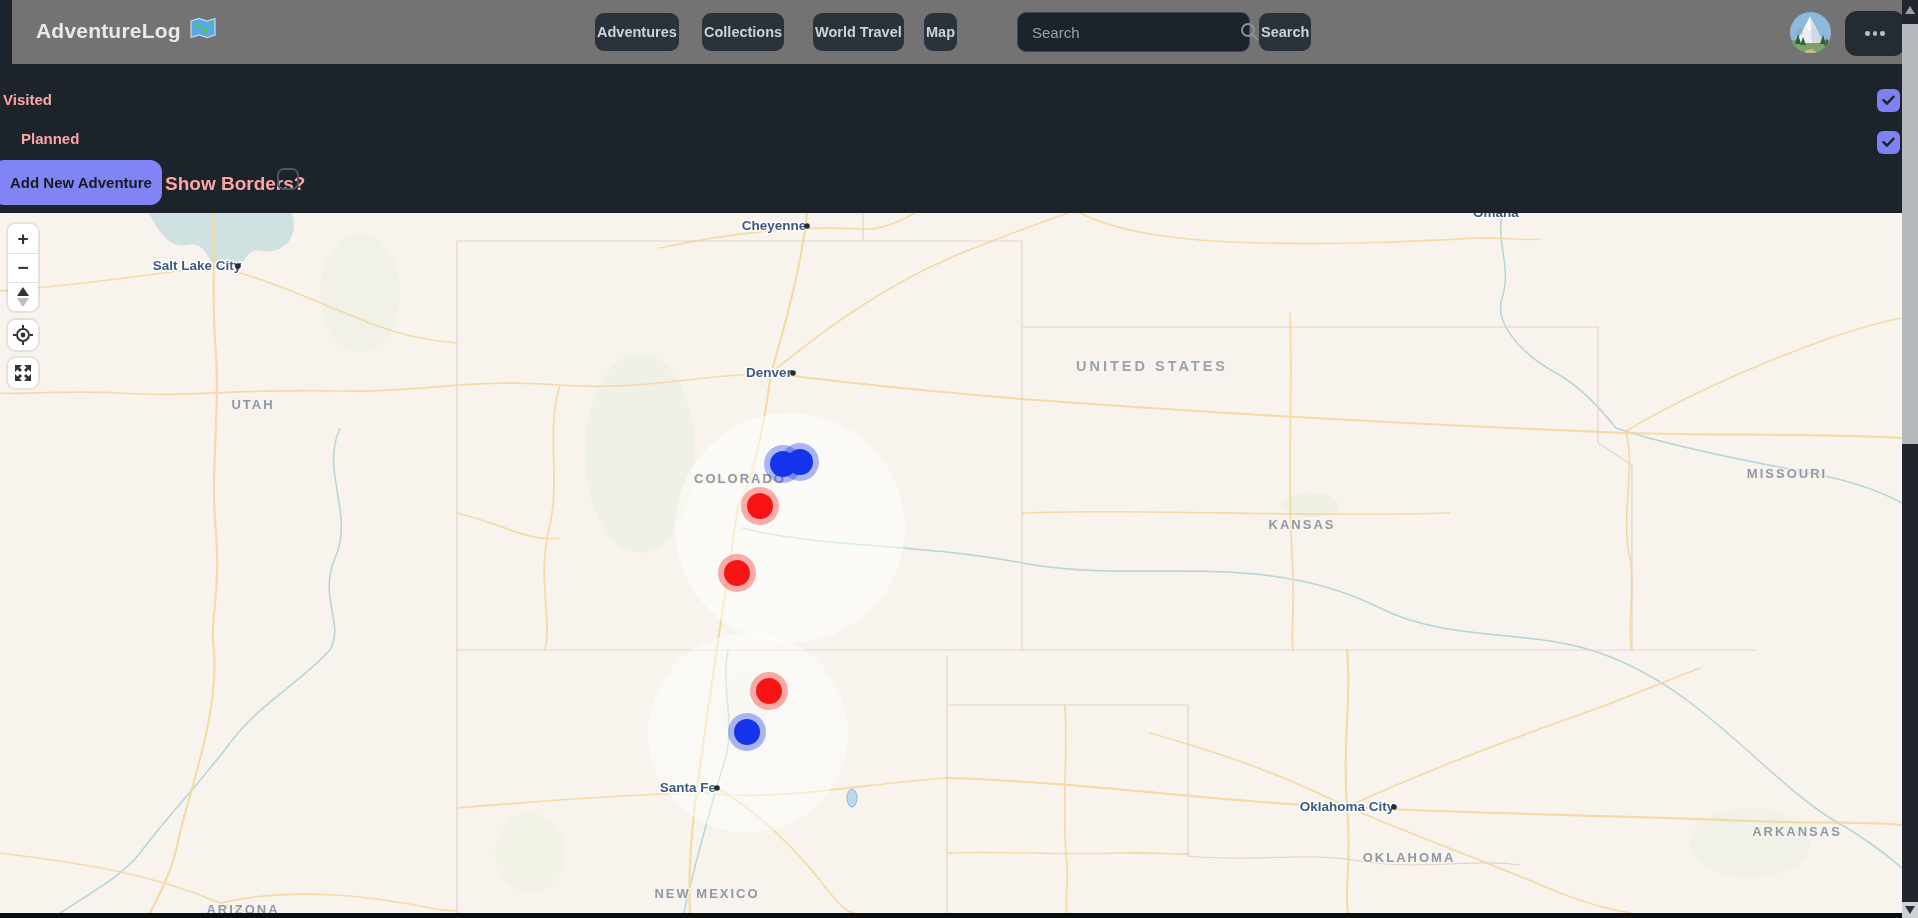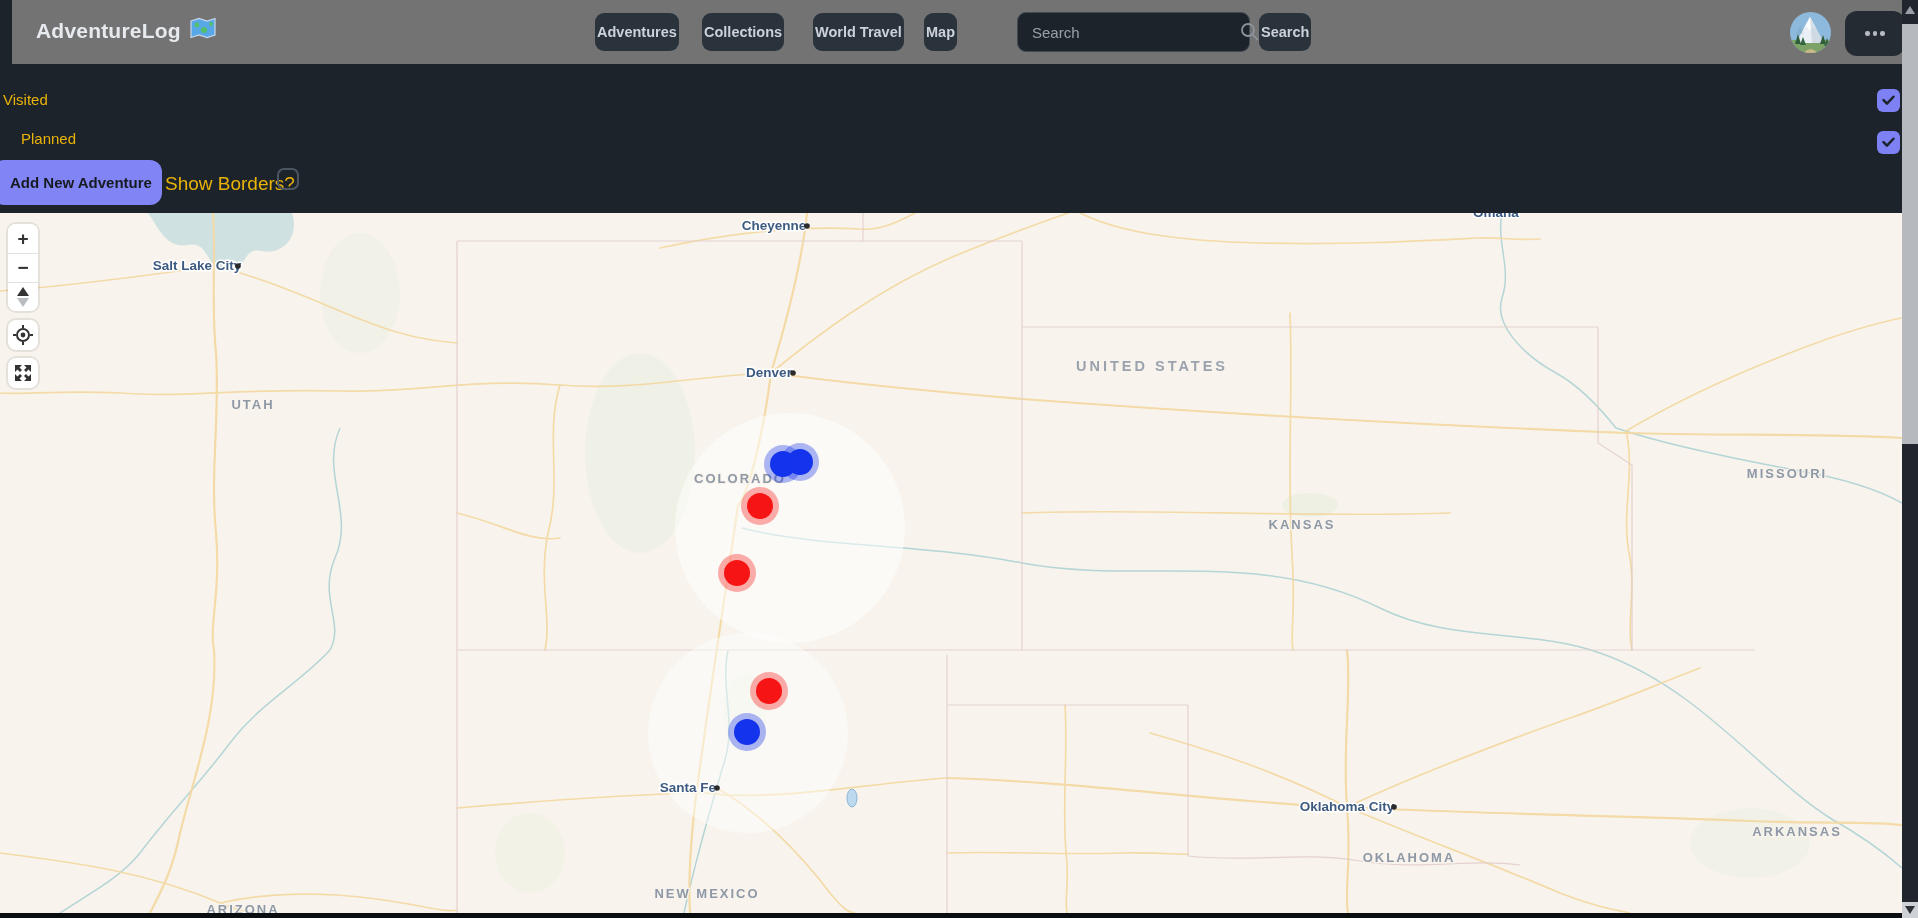--- a/index.html
+++ b/index.html
@@ -19,21 +19,21 @@
     font-size:15px; padding:0 8px 0 14px; font-family:"Liberation Sans", sans-serif; }
   .search-wrap input::placeholder { color:#9aa1a9; }
   .search-icon { width:22px; height:22px; margin-right:10px; flex:0 0 auto; }
   .avatar { position:absolute; left:1778px; top:12px; width:41px; height:41px; border-radius:50%;
     overflow:hidden; cursor:pointer; }
   .more-btn { position:absolute; left:1833px; top:11px; width:60px; height:45px; background:#242b33;
     border:none; border-radius:12px; cursor:pointer; display:flex; align-items:center; justify-content:center; gap:3px; }
   .more-btn .dot { width:4.5px; height:4.5px; border-radius:50%; background:#b7bcc2; }
 
   
-  .filter-label { position:absolute; color:#eab308; font-size:15px; }
+  .filter-label { position:absolute; color:#fca5a5; font-size:15px;font-weight:bold; }
   .cbx { position:absolute; width:23px; height:23px; border-radius:6px; background:#7e81f3;
     display:flex; align-items:center; justify-content:center; cursor:pointer; }
   .cbx svg { width:15px; height:15px; }
   .cbx-empty { position:absolute; width:22px; height:22px; border-radius:7px; border:2px solid #4b5662;
     background:transparent; cursor:pointer; }
   .add-btn { position:absolute; left:-8px; top:160px; height:45px; width:170px; background:#8184f4;
     border:none; border-radius:12px; color:#161b21; font-size:15px; font-weight:700; cursor:pointer;
     font-family:"Liberation Sans", sans-serif; padding-left:18px; text-align:left; }
 
   

